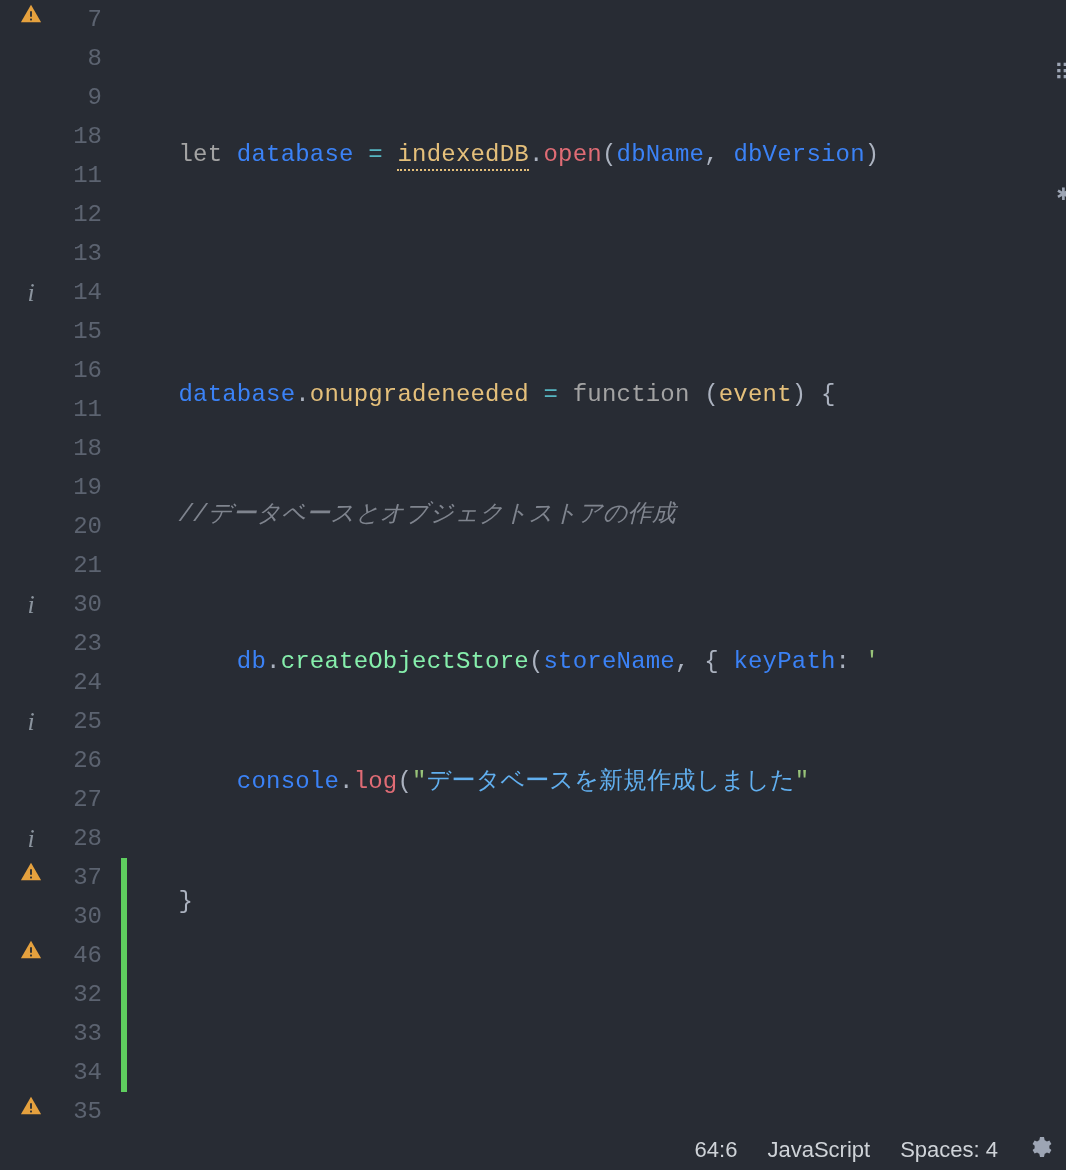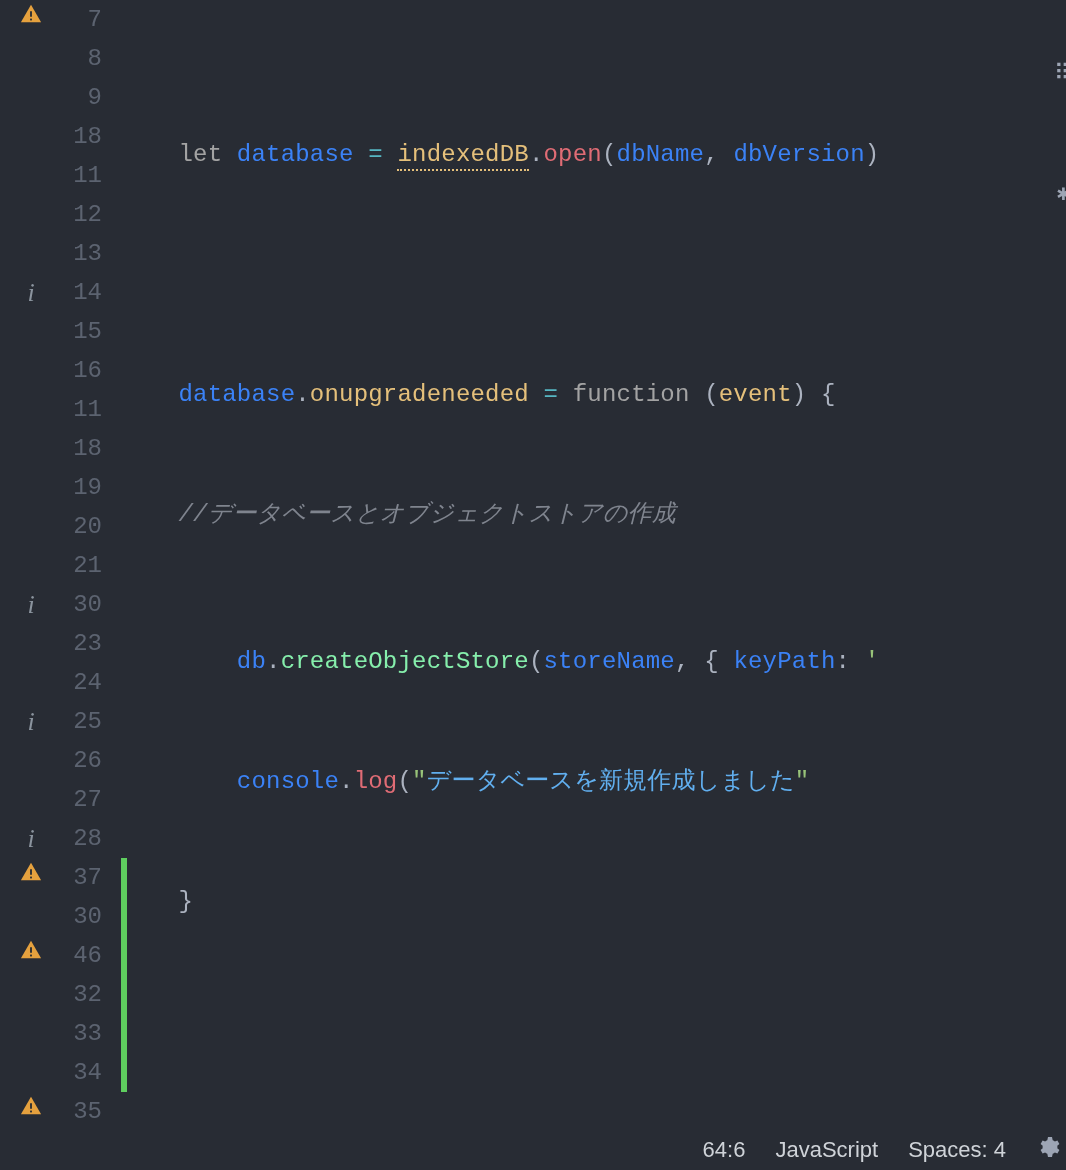--- a/index.html
+++ b/index.html
@@ -78,21 +78,21 @@
   .def  { color: #3b82f6; text-align: center; }
   .sq { border-bottom: 2px dotted #e5c07b; padding-bottom:1px;}
 
   .statusbar {
     position: absolute;
     bottom: 0; left: 0; right: 0;
     height: 40px;
     display: flex;
     align-items: center;
     justify-content: flex-end;
-    padding-right: 6px;
+    padding-right: 14px;
     gap: 30px;
     font-size: 22px;
     color: #cfd3d8;
     background: transparent;
     font-family: Arial, sans-serif;
     margin-top: 12px;
   }
   .statusbar .gear { color: #9da5b4; }
   .gear-svg { width:24px; height:24px; fill:#9da5b4; }
   .right-edge-icon {

